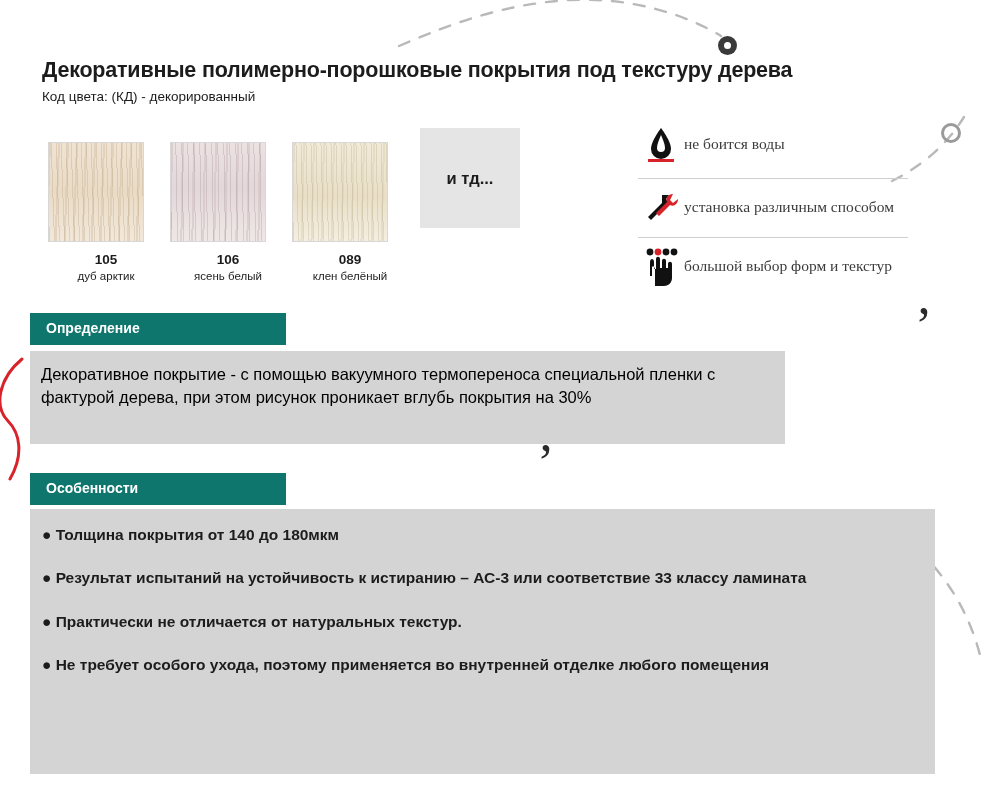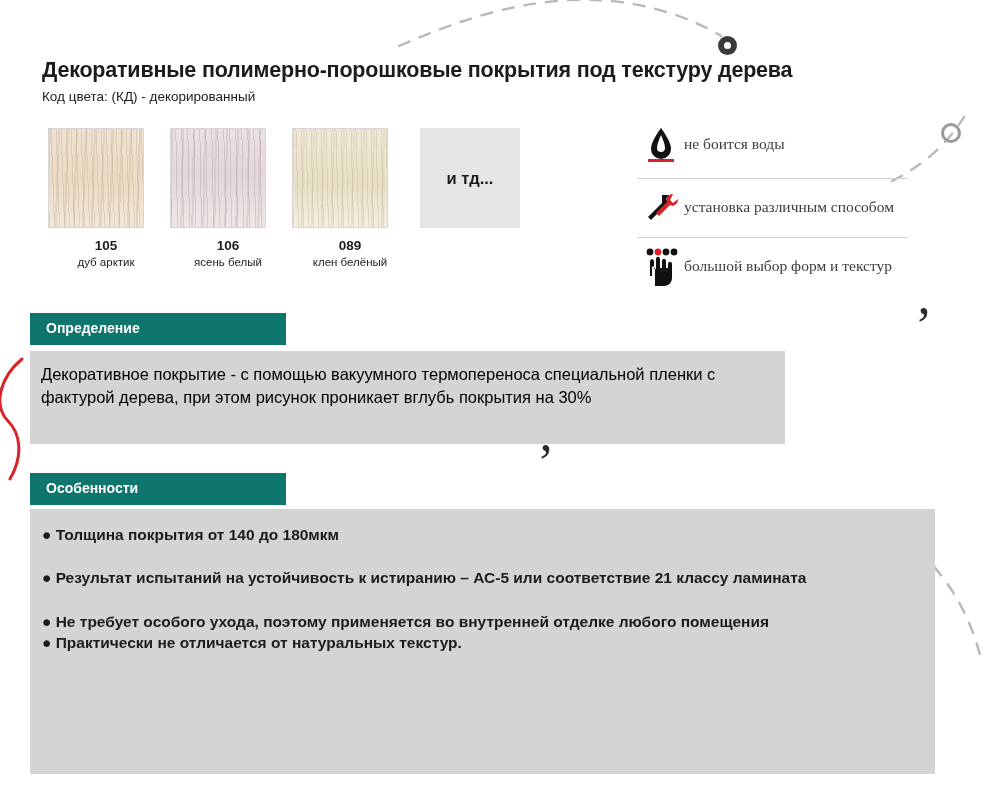--- a/index.html
+++ b/index.html
@@ -56,21 +56,21 @@
     font-size: 21.5px; font-weight: bold; letter-spacing: -0.2px;
     color: #1c1c1c;
   }
   .subtitle {
     position: absolute; top: 89px; left: 42px;
     font-size: 13.5px; color: #1c1c1c;
   }
 
   
   .swatch-row { position: absolute; top: 128px; left: 48px; display: flex; gap: 6px; }
-  .swatch-col { width: 116px; }
+  .swatch-col { width: 116px; margin-top: 14px; }
   .swatch {
     width: 96px; height: 100px; border: 1px solid #d7d7d7;
   }
   .sw-105 {
     background:
       repeating-linear-gradient(88deg, rgba(183,158,124,.30) 0px, rgba(183,158,124,.30) 1px, rgba(0,0,0,0) 1px, rgba(0,0,0,0) 5px),
       repeating-linear-gradient(92deg, rgba(214,197,172,.55) 0px, rgba(214,197,172,.55) 2px, rgba(0,0,0,0) 2px, rgba(0,0,0,0) 9px),
       linear-gradient(180deg, #efe3d2 0%, #eadbc6 50%, #f2e8da 100%);
   }
   .sw-106 {
@@ -228,16 +228,16 @@
 </div>
 
 <div class="sec-head head-def">Определение</div>
 <div class="panel panel-def"></div>
 <div class="def-text">Декоративное покрытие - с помощью вакуумного термопереноса специальной пленки с фактурой дерева, при этом рисунок проникает вглубь покрытия на 30%</div>
 
 <div class="sec-head head-feat">Особенности</div>
 <div class="panel panel-feat"></div>
 <div class="feat-list">
   <div class="feat-item">● Толщина покрытия от 140 до 180мкм</div>
-  <div class="feat-item">● Результат испытаний на устойчивость к истиранию – АС-5 или соответствие 21 классу ламината</div>
+  <div class="feat-item">● Результат испытаний на устойчивость к истиранию – АС-3 или соответствие 33 классу ламината</div>
+  <div class="feat-item">● Практически не отличается от натуральных текстур.</div>
   <div class="feat-item last">● Не требует особого ухода, поэтому применяется во внутренней отделке любого помещения</div>
-  <div class="feat-item">● Практически не отличается от натуральных текстур.</div>
 </div>
 
 </body></html>

